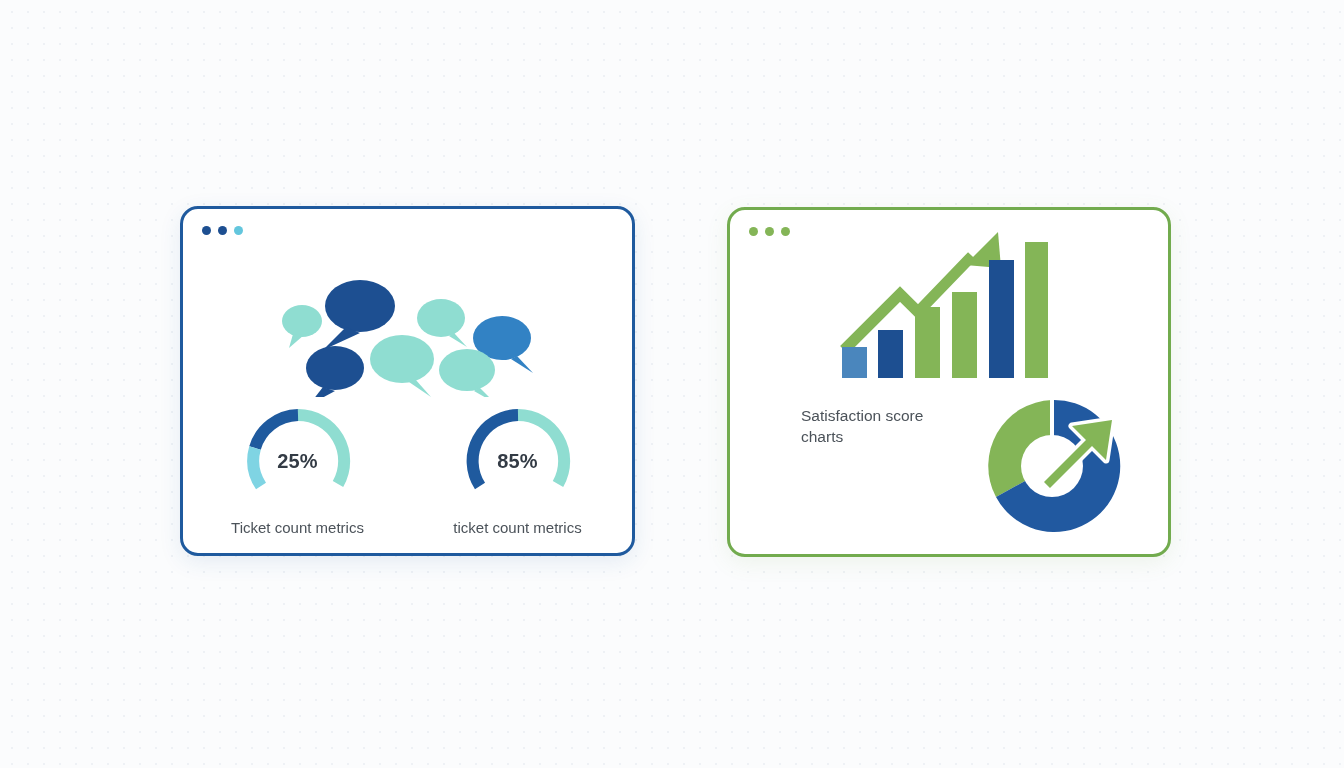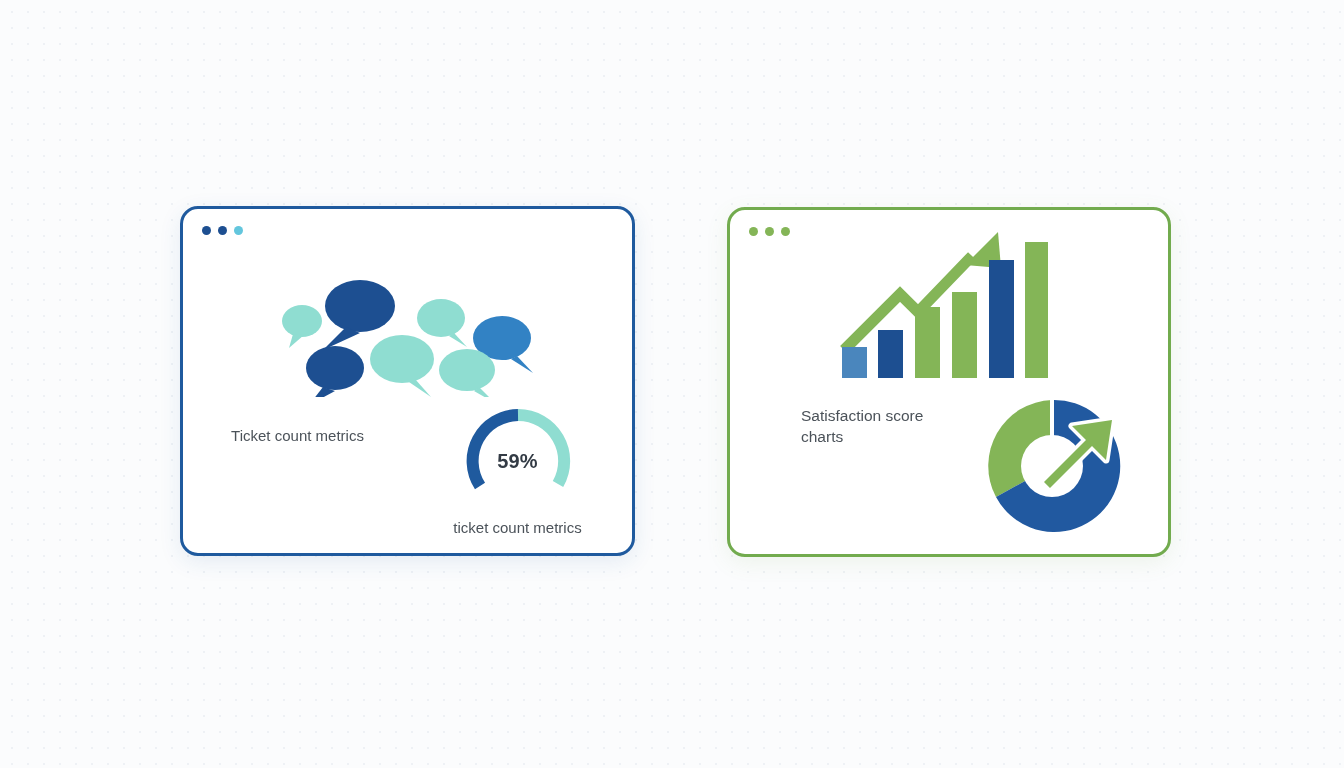--- a/index.html
+++ b/index.html
@@ -104,30 +104,41 @@
         <g>
           <ellipse cx="284" cy="133" rx="28" ry="21" fill="#8fddd1"></ellipse>
           <path d="M296 150 L312 166 L291 154 Z" fill="#8fddd1"></path>
         </g>
       </svg>
     </div>
 
     <div class="gauges">
 
       <div class="gauge-unit">
+        <div class="gauge-wrap">
+          <svg width="112" height="92" viewBox="0 0 112 92" xmlns="http://www.w3.org/2000/svg">
+
+            <path d="M56 10 A46 46 0 0 1 96 79" fill="none" stroke="#8fddd1" stroke-width="12" stroke-linecap="butt"></path>
+
+            <path d="M56 10 A46 46 0 0 0 13 43" fill="none" stroke="#1f5a9e" stroke-width="12" stroke-linecap="butt"></path>
+
+            <path d="M13 43 A46 46 0 0 0 19 81" fill="none" stroke="#7fd4e3" stroke-width="12" stroke-linecap="butt"></path>
+          </svg>
+          <div class="gauge-val">25%</div>
+        </div>
         <div class="gauge-label">Ticket count metrics</div>
       </div>
 
       <div class="gauge-unit">
         <div class="gauge-wrap">
           <svg width="112" height="92" viewBox="0 0 112 92" xmlns="http://www.w3.org/2000/svg">
             <path d="M56 10 A46 46 0 0 1 96 79" fill="none" stroke="#8fddd1" stroke-width="12" stroke-linecap="butt"></path>
             <path d="M56 10 A46 46 0 0 0 18 81" fill="none" stroke="#1f5a9e" stroke-width="12" stroke-linecap="butt"></path>
           </svg>
-          <div class="gauge-val">59%</div>
+          <div class="gauge-val">85%</div>
         </div>
         <div class="gauge-label">ticket count metrics</div>
       </div>
 
     </div>
   </div>
 
   <div class="card" id="card-satisfaction">
 
     <div class="dots">

